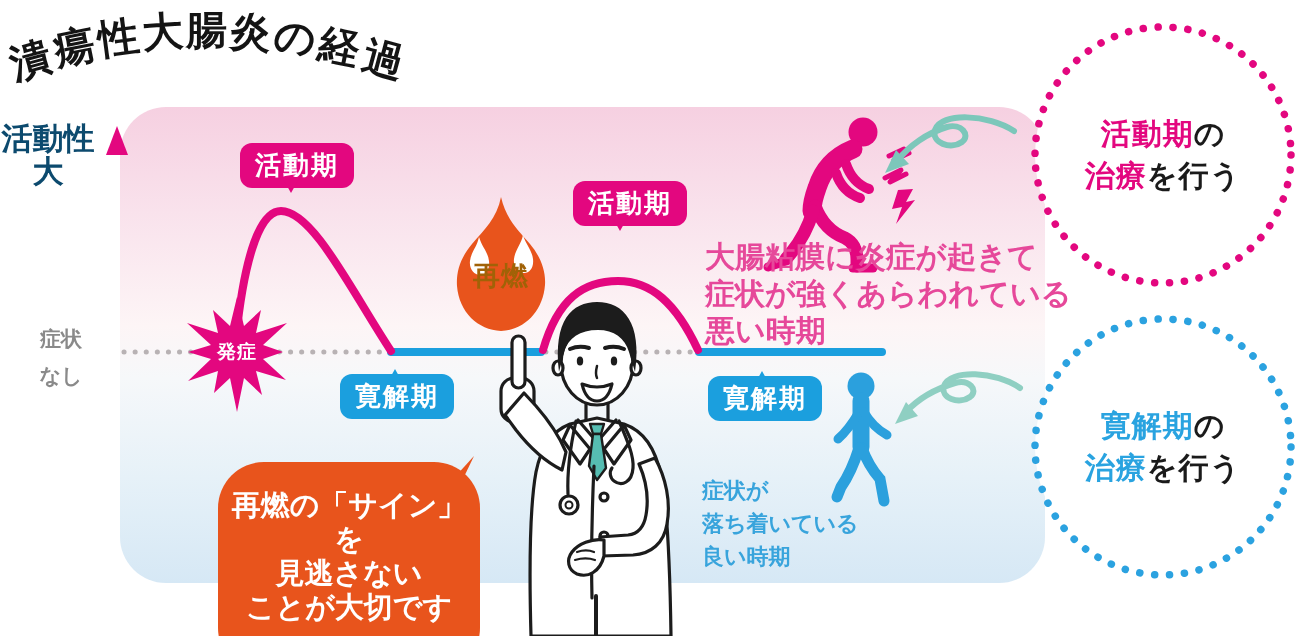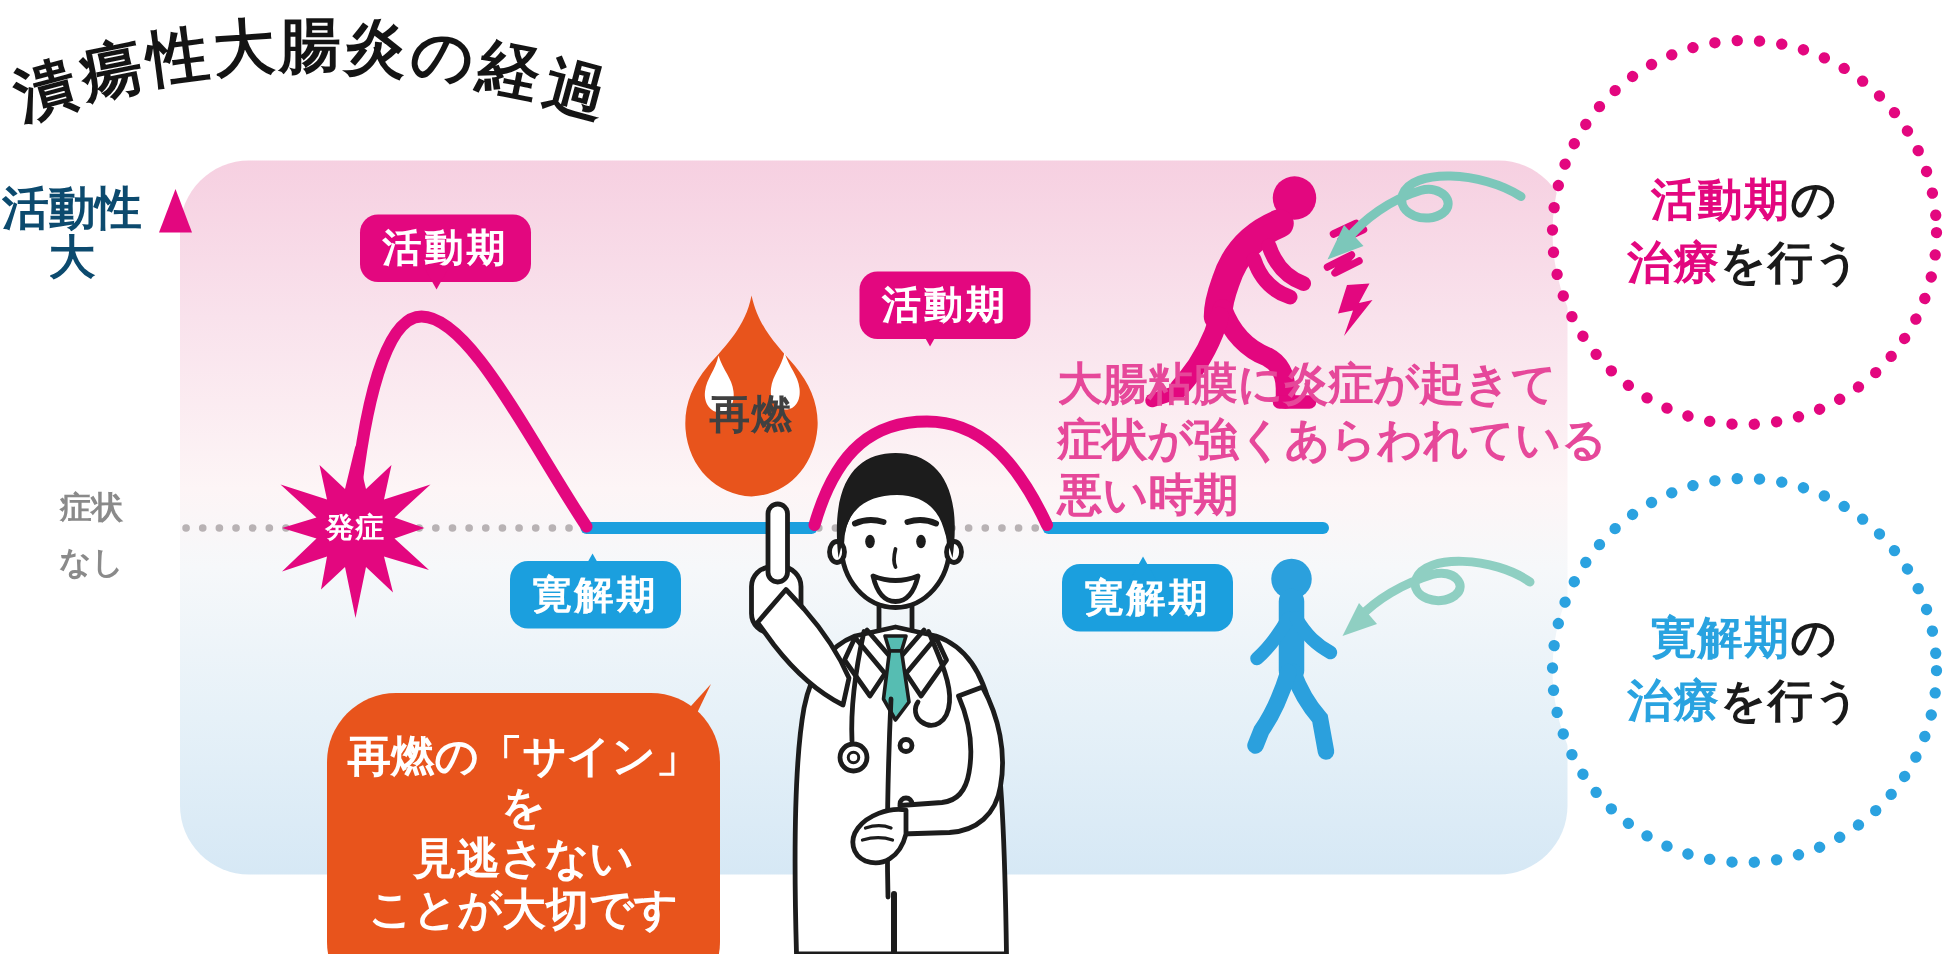--- a/index.html
+++ b/index.html
@@ -46,21 +46,21 @@
   .b3::after { top:-14px; left:46px; border-bottom:16px solid #1b9fde; }
   .b4 { left:708px; top:376px; }
   .b4::after { top:-14px; left:45px; border-bottom:16px solid #1b9fde; }
 
   .burst-label {
     position:absolute; left:203px; top:339px; width:68px; text-align:center;
     color:#fff; font-size:19px; font-weight:800; letter-spacing:1px;
   }
   .flame-label {
     position:absolute; left:464px; top:258px; width:74px; text-align:center;
-    color:#404040; font-size:27px; font-weight:800; letter-spacing:1px;
+    color:#a16207; font-size:27px; font-weight:800; letter-spacing:1px;
   }
 
   .desc { position:absolute; font-weight:700; white-space:nowrap; }
   .desc-pink { left:705px; top:238px; font-size:30px; line-height:37px; color:#e6489a; }
   .desc-blue { left:702px; top:474px; font-size:22px; line-height:33px; color:#38a4dc; }
 
   .callout {
     position:absolute; left:218px; top:462px; width:262px; height:212px;
     background:#e8541c; border-radius:46px; color:#fff; text-align:center;
     padding-top:26px; font-size:29px; line-height:34px; font-weight:800;
@@ -221,20 +221,25 @@
 
   <div class="burst-label">発症</div>
   <div class="flame-label">再燃</div>
 
   <div class="desc desc-pink">
     <div>大腸粘膜に炎症が起きて</div>
     <div>症状が強くあらわれている</div>
     <div>悪い時期</div>
   </div>
 
+  <div class="desc desc-blue">
+    <div>症状が</div>
+    <div>落ち着いている</div>
+    <div>良い時期</div>
+  </div>
 
   <div class="callout">
     <div>再燃の「サイン」を</div>
     <div>見逃さない</div>
     <div class="l3">ことが大切です</div>
   </div>
 
   <div class="tcircle tc1">
     <svg width="266" height="266" viewBox="0 0 266 266">
       <circle cx="133" cy="133" r="128" fill="#ffffff" stroke="#e3077f" stroke-width="7.5" stroke-dasharray="0.1 14.85" stroke-linecap="round"></circle>

